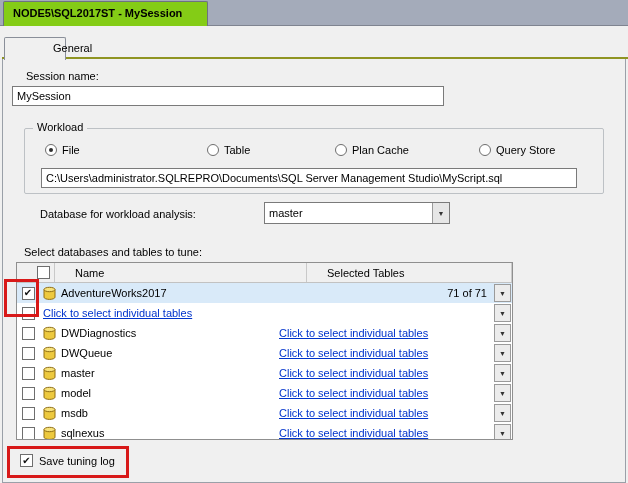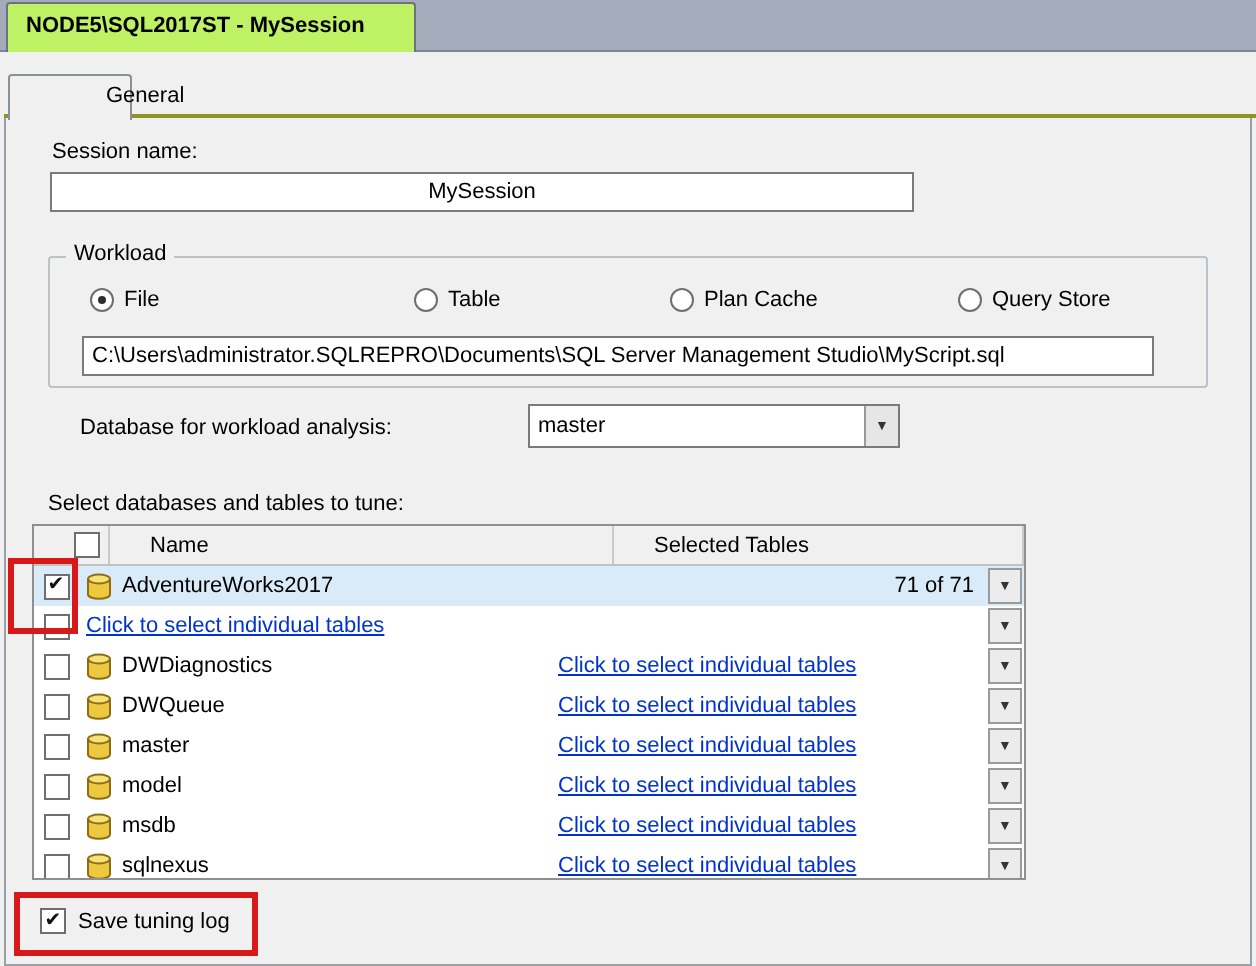--- a/index.html
+++ b/index.html
@@ -5,41 +5,41 @@
   * { margin:0; padding:0; box-sizing:border-box; }
   html,body { background:#d8d8d8; }
   body { font-family:"Liberation Sans","DejaVu Sans",sans-serif; font-size:11px; color:#000; }
 
   .screen { position:relative; width:628px; height:483px; background:#f0f0f0; overflow:hidden; }
 
   
   .doc-tabbar { position:absolute; top:0; left:0; right:0; height:26px;
     background:var(--docbar,#a4abba); border-bottom:1px solid #7f8490; }
   .doc-tab { position:absolute; left:3px; top:1px; height:25px; min-width:205px;
-    background:#bef264; border:1px solid #6d7280; border-bottom:none;
+    background:#84cc16; border:1px solid #6d7280; border-bottom:none;
     border-radius:2px 2px 0 0; padding:5px 14px 0 9px; font-weight:bold; z-index:2; }
 
   
   .tabstrip { position:absolute; top:36px; left:2px; right:0; height:24px; }
   .tab { position:absolute; background:#f0f0f0; border:1px solid #8a8f99; border-bottom:none;
     border-radius:2px 2px 0 0; text-align:left; padding-top:4px; cursor:default;padding-left:48px; }
   .tab-general { left:2px; top:1px; width:62px; height:23px; z-index:3; }
   .tab-tuning { left:66px; top:4px; width:108px; height:17px; z-index:1; background:#ececec; padding-top:2px; }
   .olive-line { position:absolute; top:57px; left:2px; right:0; height:2px;
     background:var(--olive,#8f9422); z-index:2; }
 
   
   .panel { position:absolute; top:59px; left:2px; right:2px; bottom:0;
     background:#f0f0f0; border:1px solid #9aa0a8; border-top:none; z-index:1; }
 
   .lbl { position:absolute; white-space:nowrap; }
   .session-label { left:23px; top:11px; }
   .textbox { position:absolute; background:#fff; border:1px solid #7a7a7a;
     display:flex; align-items:center; padding:0 4px; height:20px; overflow:hidden; white-space:nowrap; }
-  .session-input { left:22px; top:27px; width:432px;justify-content:center; }
+  .session-input { left:9px; top:27px; width:432px; }
 
   .groupbox { position:absolute; left:21px; top:69px; width:580px; height:66px;
     border:1px solid #bdc1c5; border-radius:2px; }
   .group-label { position:absolute; top:-8px; left:8px; background:#f0f0f0; padding:0 4px; }
   .radio-row { position:absolute; left:20px; top:15px; display:flex; align-items:center; }
   .radio { display:flex; align-items:center; gap:5px; }
   .radio:nth-child(1){ width:162px; } .radio:nth-child(2){ width:128px; } .radio:nth-child(3){ width:144px; }
   .radio-dot { width:12px; height:12px; border-radius:50%; border:1px solid #6e6e6e; background:#fff; position:relative; flex:none; }
   .radio-dot.selected::after { content:""; position:absolute; inset:3px; border-radius:50%; background:#2d2d2d; }
   .file-input { left:16px; top:39px; width:536px; }

